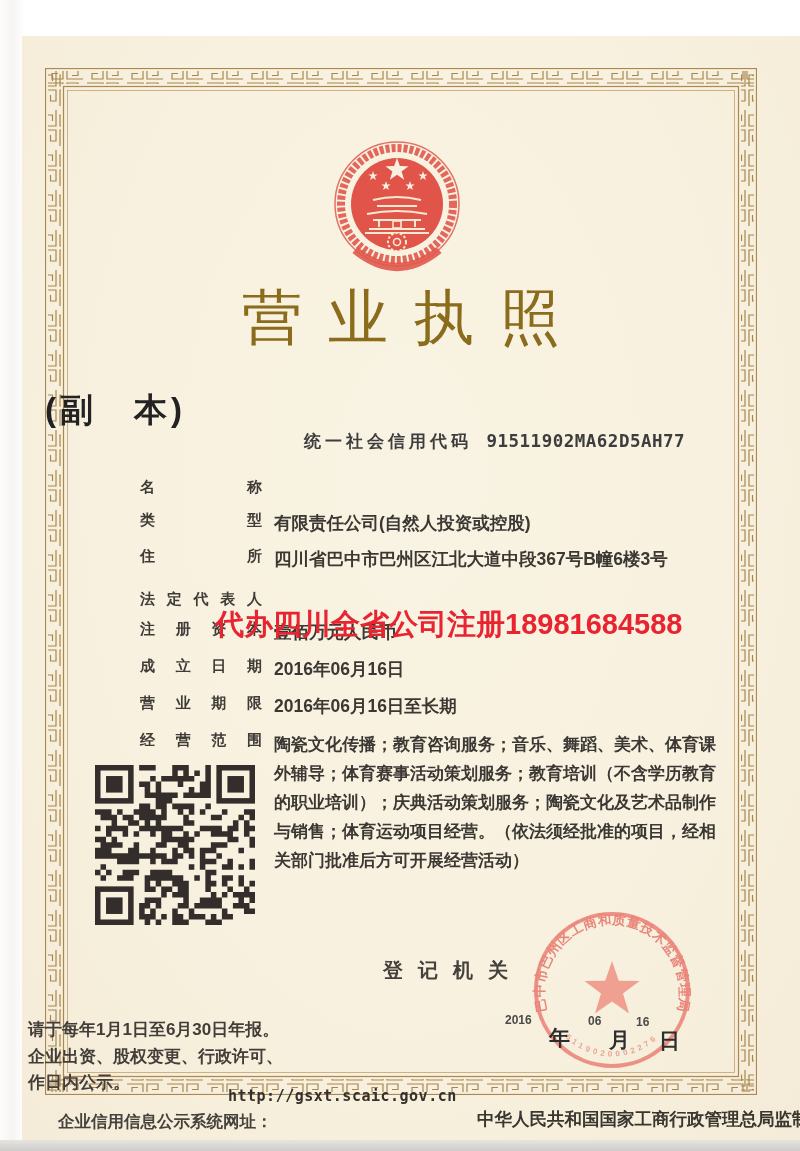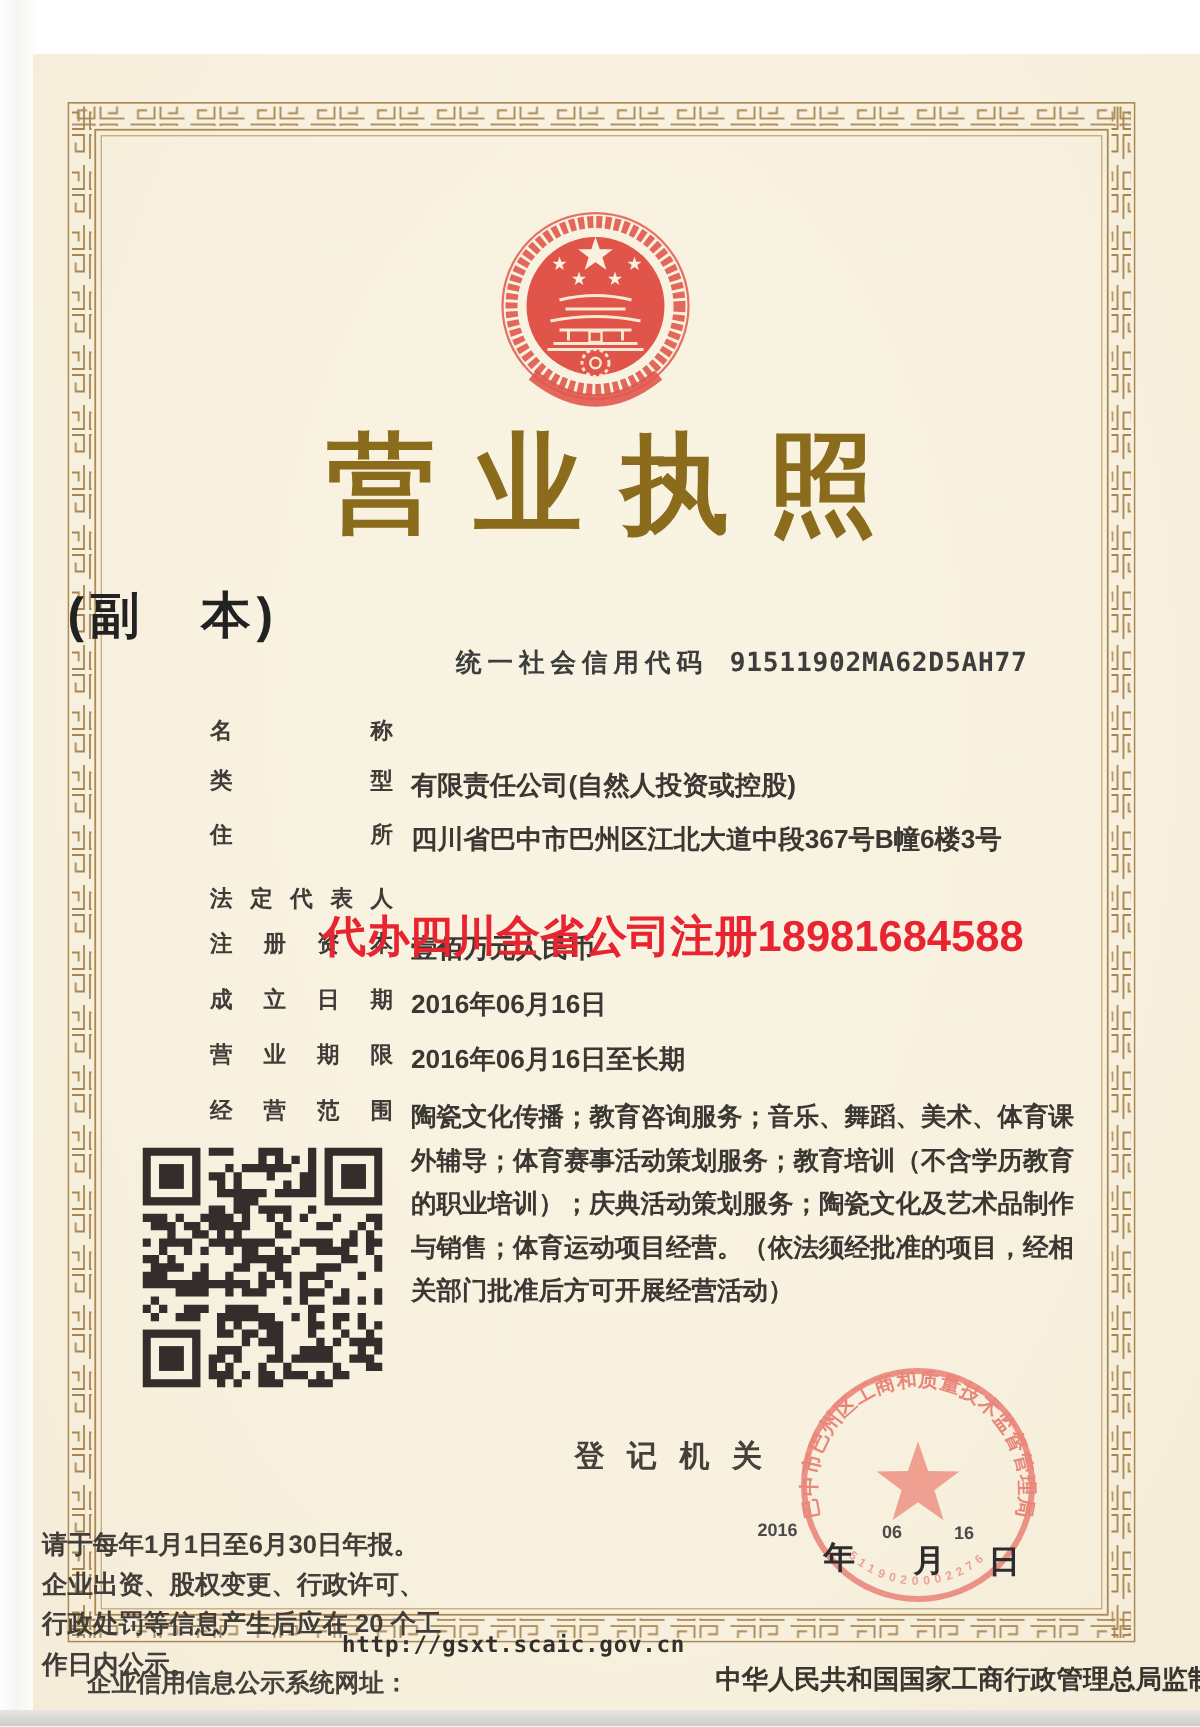--- a/index.html
+++ b/index.html
@@ -8,21 +8,21 @@
   .paper{position:absolute;left:22px;top:36px;width:778px;height:1104px;
          background:radial-gradient(ellipse at 50% 40%,#f9f3e3 0%,#f8f1df 55%,#f4ecd8 100%);}
   .edge-strip{position:absolute;left:0;top:1140px;width:800px;height:11px;
          background:linear-gradient(180deg,#e6e5e2 0%,#cdccc9 100%);}
   
   .frame{position:absolute;left:23px;top:32px;width:712px;height:1027px;}
   
   .emblem{position:absolute;left:305px;top:86px;width:140px;height:172px;}
   
   .title{position:absolute;left:23px;top:250px;width:712px;text-align:center;}
-  .title span{display:inline-block;font-size:72px;font-weight:700;color:#8a6c1c;letter-spacing:26px;margin-right:-26px;line-height:1.05;}
+  .title span{display:inline-block;font-size:60px;font-weight:400;color:#8a6c1c;letter-spacing:26px;margin-right:-26px;line-height:1.05;}
   .subtitle{position:absolute;left:23px;top:352px;width:712px;}
   .subtitle span{display:inline-block;font-size:33px;font-weight:600;color:#222;letter-spacing:4px;margin-right:-4px;}
   .codeline{position:absolute;left:282px;top:394px;white-space:nowrap;}
   .codeline .lbl{font-size:17px;font-weight:700;color:#3d3d3d;letter-spacing:4px;}
   .codeline .val{font-family:"DejaVu Sans Mono",monospace;font-size:17.5px;font-weight:700;color:#3d3d3d;margin-left:10px;letter-spacing:0.5px;}
   
   .fields{position:absolute;left:118px;top:438px;width:592px;}
   .frow{display:flex;align-items:flex-start;}
   .flabel{flex:0 0 122px;font-size:15px;font-weight:700;color:#3f3b37;text-align:justify;text-align-last:justify;padding-top:4px;margin-right:12px;}
   .fvalue{flex:1;font-size:17.5px;font-weight:600;color:#3b3733;line-height:27px;padding-top:3px;}
@@ -177,21 +177,20 @@
     <span class="dnum" style="left:483px;top:977px">2016</span>
     <span class="dlab" style="left:527px;top:988px">年</span>
     <span class="dnum" style="left:566px;top:978px">06</span>
     <span class="dlab" style="left:587px;top:990px">月</span>
     <span class="dnum" style="left:614px;top:979px">16</span>
     <span class="dlab" style="left:637px;top:991px">日</span>
 
     <div class="note">
       <div>请于每年1月1日至6月30日年报。</div>
       <div>企业出资、股权变更、行政许可、</div>
-      <div>行政处罚等信息产生后应在 20 个工</div>
       <div>作日内公示。</div>
     </div>
     <div class="weburl">http://gsxt.scaic.gov.cn</div>
     <div class="weblabel">企业信用信息公示系统网址：</div>
     <div class="supervised">中华人民共和国国家工商行政管理总局监制</div>
 
   </div>
   <div class="edge-strip"></div>
 </div>
 

